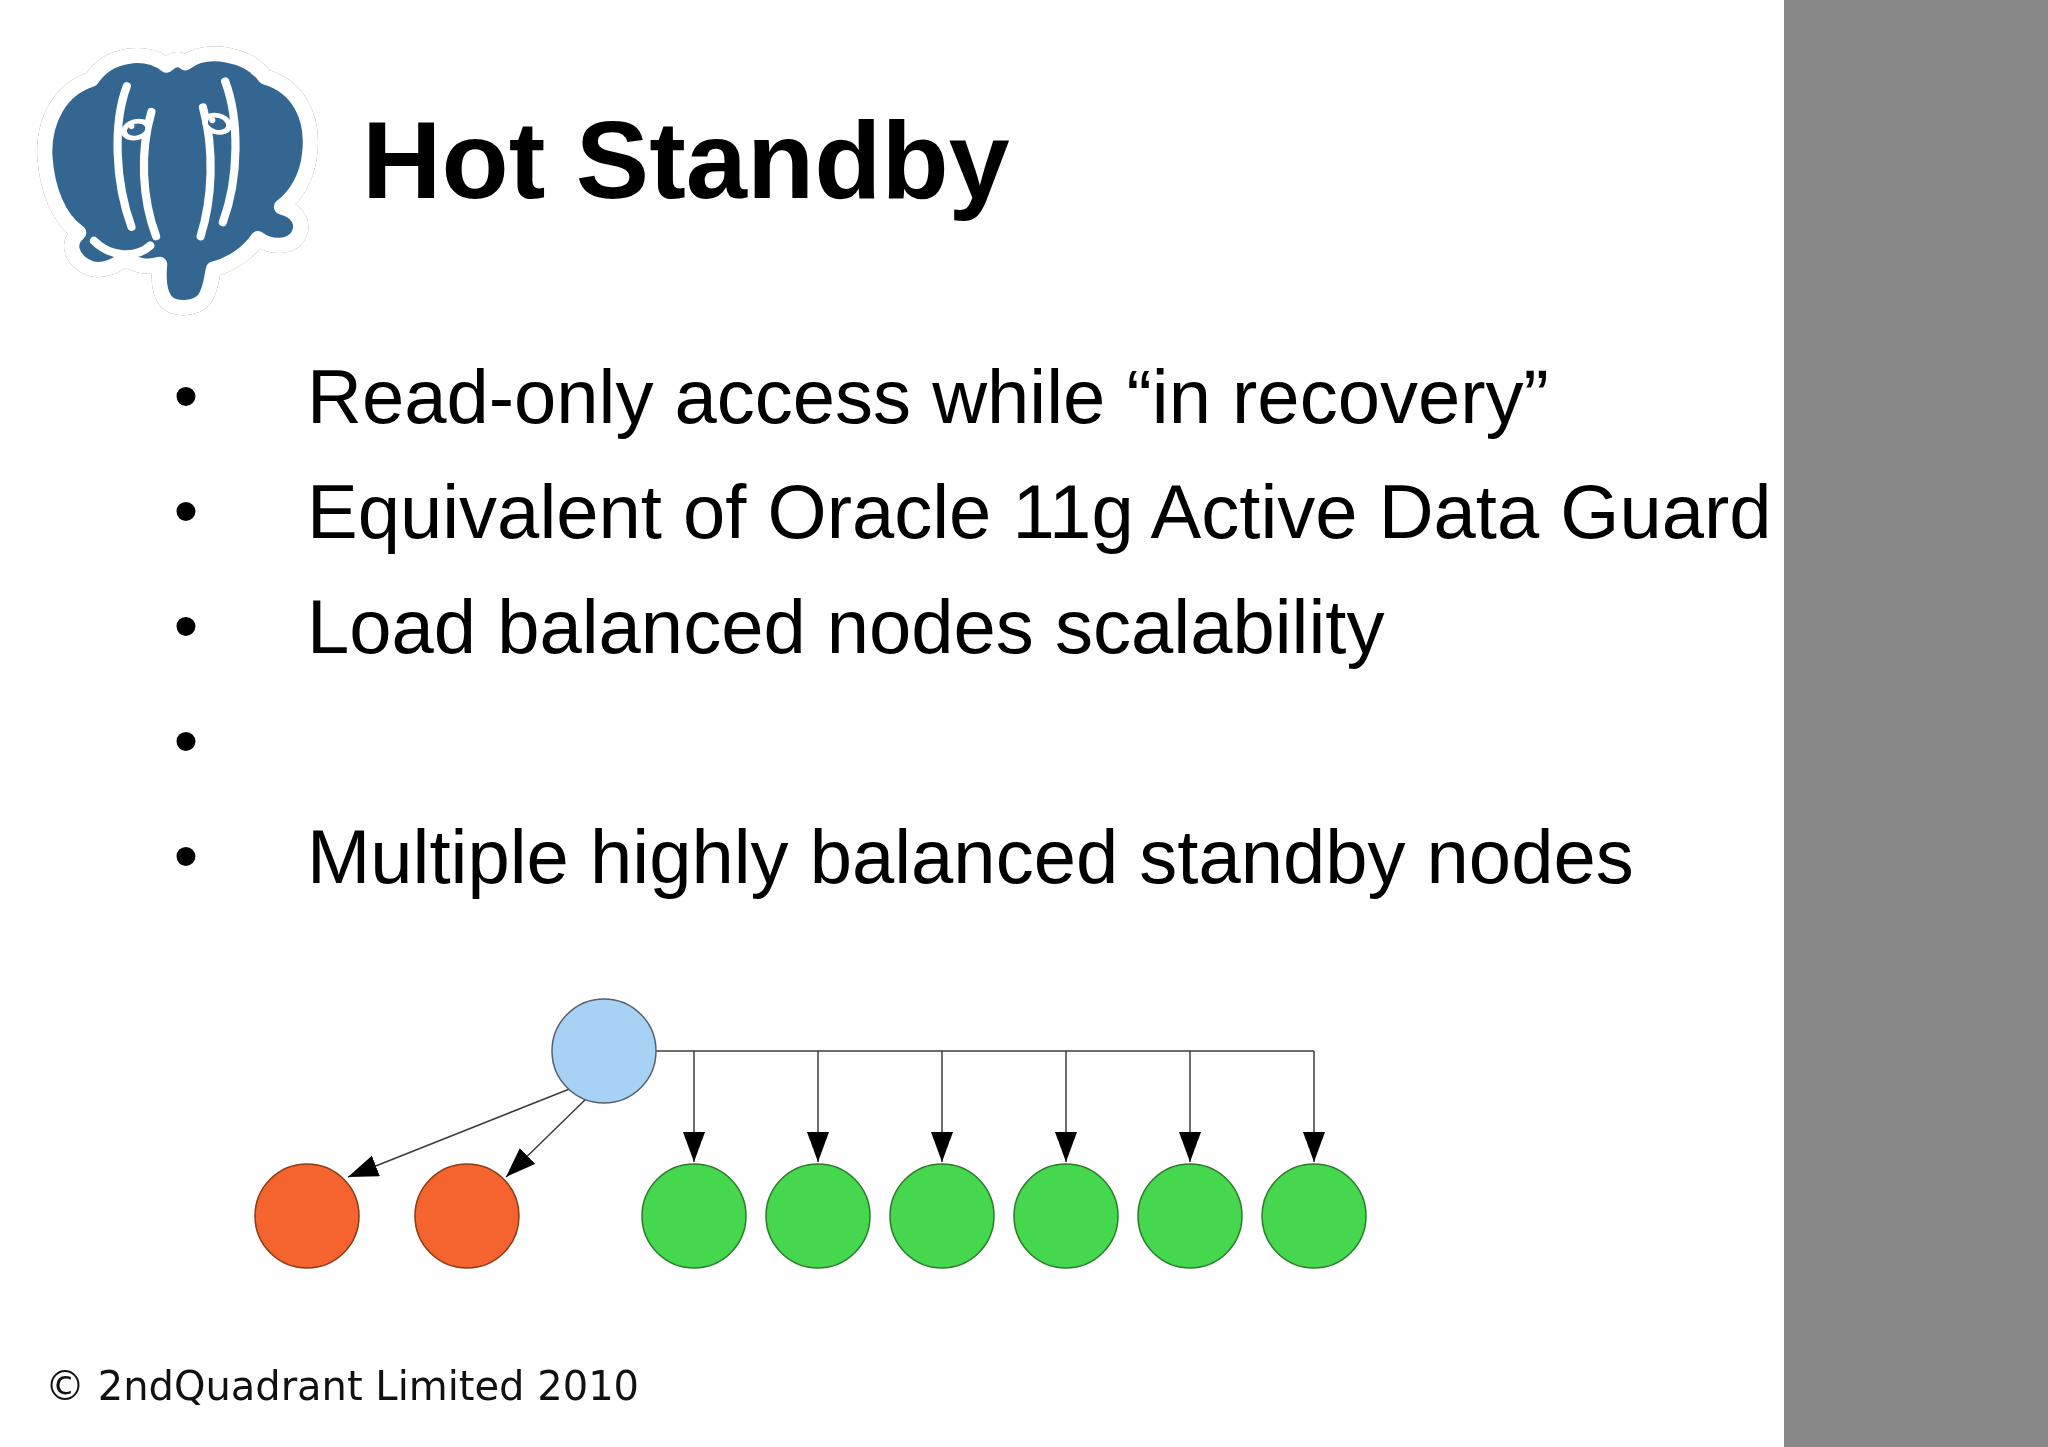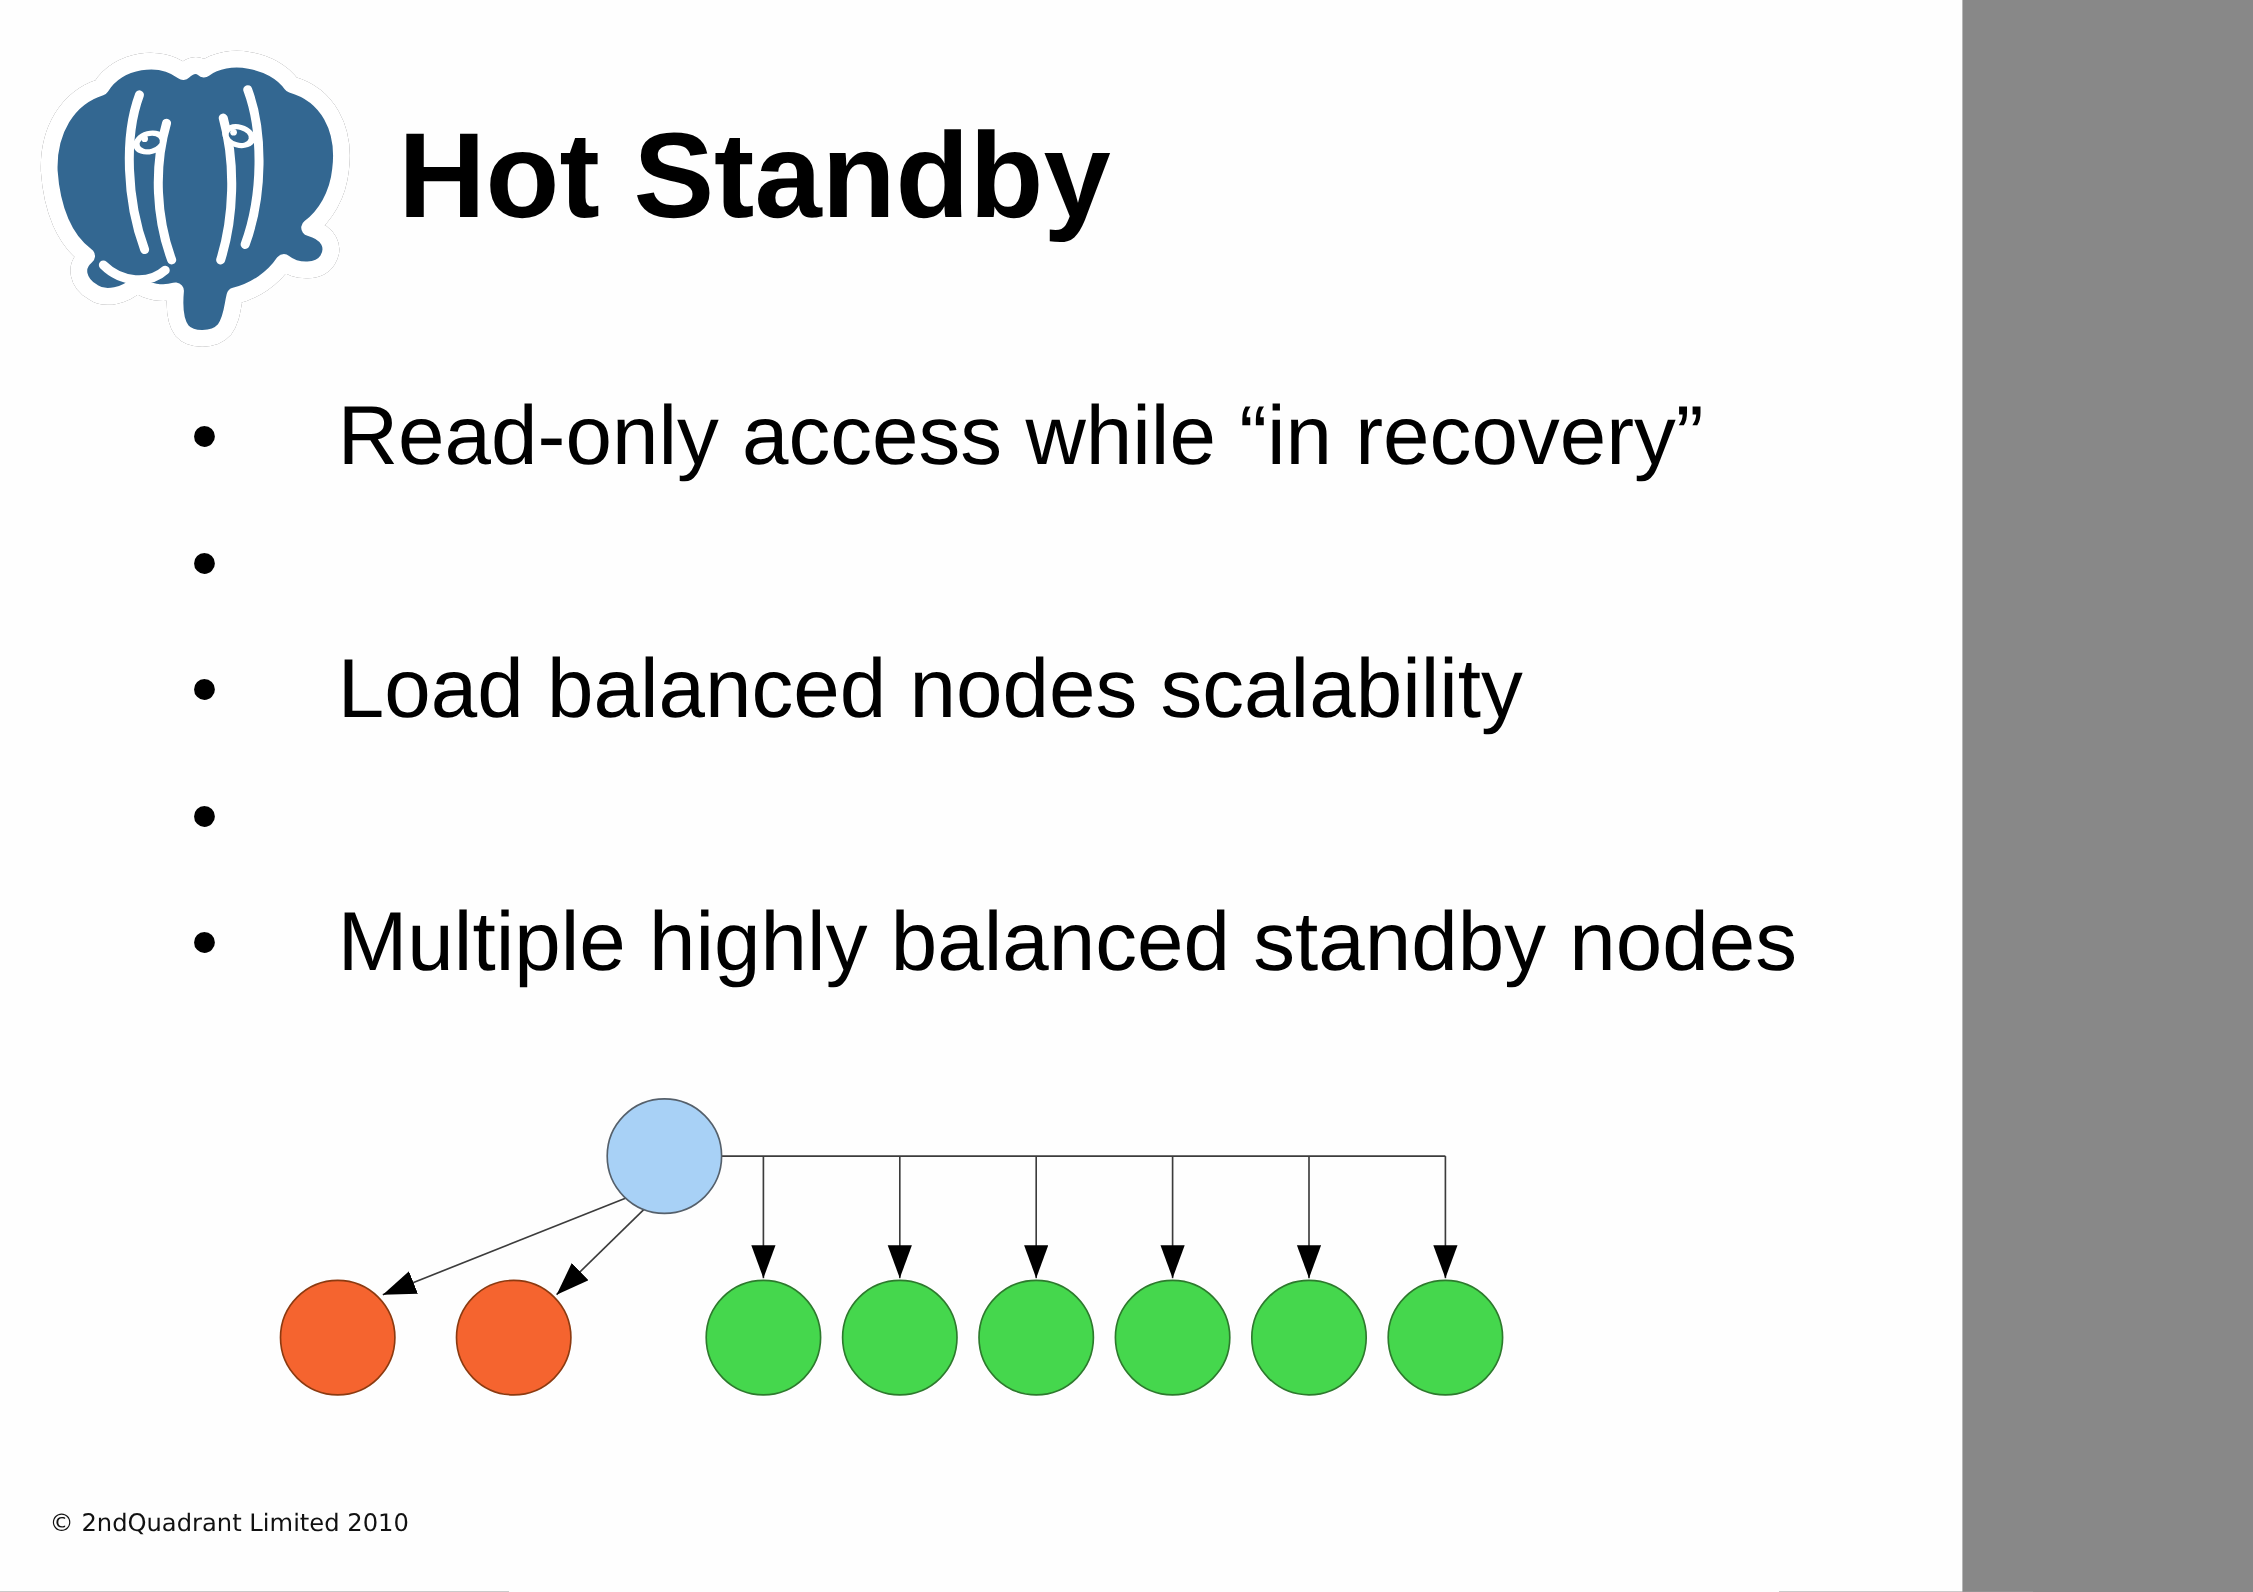--- a/index.html
+++ b/index.html
@@ -27,21 +27,21 @@
   }
   .bullet-dot{
     position:absolute;left:158px;width:56px;text-align:center;
     font-size:70px;
   }
   .bullet-text{position:absolute;left:307px;text-align:right;}
   .diagram{position:absolute;left:150px;top:950px;width:1300px;height:420px;}
   .footer{
     position:absolute;left:45px;top:1366px;
     font-family:"DejaVu Sans", sans-serif;
-    font-size:22px;line-height:40px;color:#111;
+    font-size:40px;line-height:40px;color:#111;
     white-space:nowrap;
   }
 </style>
 </head>
 <body>
 
 <div class="slide">
 
   <svg class="logo" viewBox="0 0 256 232" aria-hidden="true">
     <g stroke-linejoin="round" stroke-linecap="round">
@@ -69,20 +69,21 @@
 
   <div class="title">Hot Standby</div>
 
   <ul class="bullets">
     <li>
       <span class="bullet-dot">•</span>
       <span class="bullet-text">Read-only access while “in recovery”</span>
     </li>
     <li>
       <span class="bullet-dot">•</span>
+      <span class="bullet-text">Equivalent of Oracle 11g Active Data Guard</span>
     </li>
     <li>
       <span class="bullet-dot">•</span>
       <span class="bullet-text">Load balanced nodes scalability</span>
     </li>
     <li>
       <span class="bullet-dot">•</span>
     </li>
     <li>
       <span class="bullet-dot">•</span>

